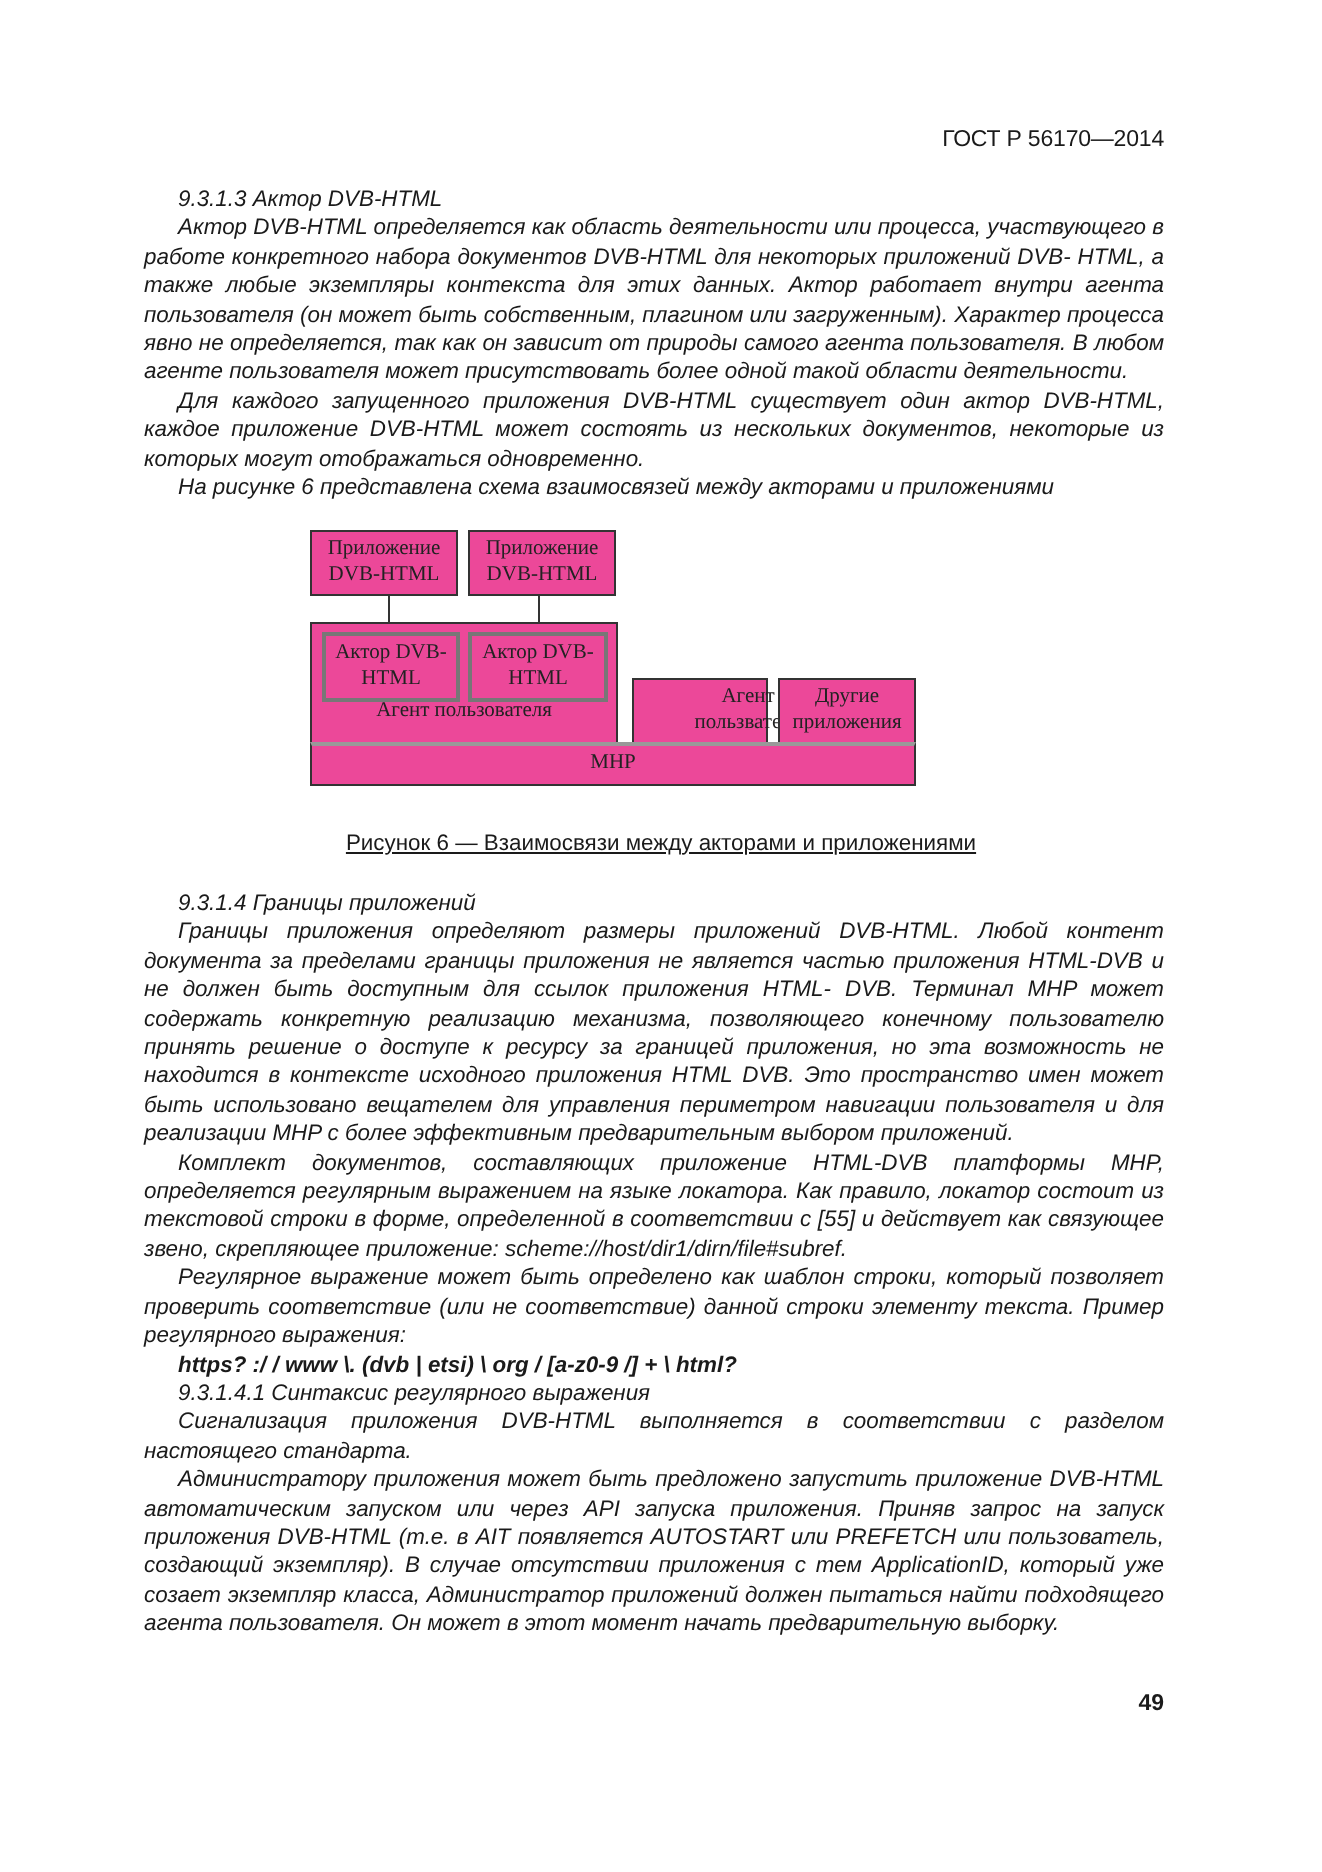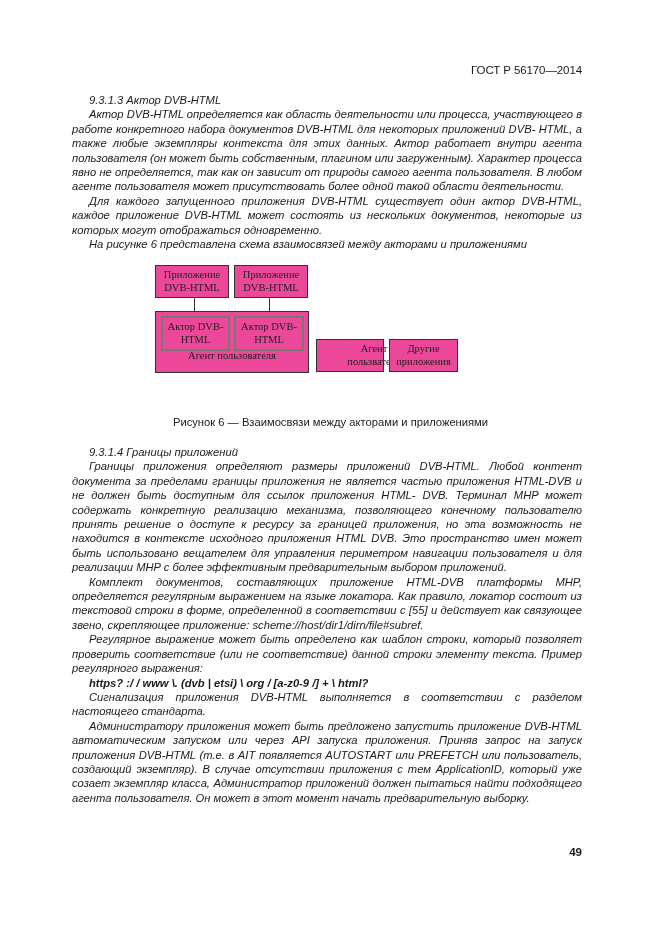--- a/index.html
+++ b/index.html
@@ -6,21 +6,21 @@
   body { width: 661px; height: 936px; position: relative; overflow: hidden;
          font-family: "Liberation Sans", sans-serif; color: #1a1a1a; }
   .page-header { position: absolute; left: 440px; top: 64px; width: 142px; text-align: right;
          font-weight: normal; font-size: 11.5px; letter-spacing: -0.1px; }
   .block { position: absolute; left: 72px; width: 510px; font-size: 11.2px; line-height: 14.4px;
            text-align: justify; }
   .block p { margin: 0; font-style: italic; }
   .indent { text-indent: 17px; }
   .noind-in { padding-left: 17px; }
   .bold { font-weight: bold; }
-  .caption { position: absolute; left: 0; width: 661px; top: 416px; text-align: center; font-size: 11.2px; }
+  .caption { position: absolute; left: 0; width: 661px; top: 416px; text-align: center; font-size: 11.2px; text-decoration: underline; }
   .page-num { position: absolute; left: 560px; top: 846px; width: 22px; text-align: right; font-weight: bold; font-size: 11.5px; }
   
   .diag { position: absolute; left: 0; top: 0; width: 661px; height: 410px; pointer-events: none; }
   .dbox { position: absolute; border: 1px solid #333; background: #ec4899; box-sizing: border-box;
           font-family: "Liberation Serif", "DejaVu Serif", serif; font-size: 10.5px; line-height: 12.5px;
           text-align: center; color: #222; pointer-events: auto; display: flex; align-items: center; justify-content: center; }
   .dbox.actor { border: 2px solid #777; }
   .dline { position: absolute; background: #333; }
 </style>
 </head>
@@ -57,27 +57,31 @@
     <span style="width:56px;">Актор DVB-HTML</span>
   </div>
 
   <div class="dbox" style="left:316px; top:339px; width:68px; height:33px;">
     <span style="width:56px;margin-left:48px;">Агент пользвателя</span>
   </div>
   <div class="dbox" style="left:389px; top:339px; width:69px; height:33px;">
     <span style="width:56px;">Другие приложения</span>
   </div>
 
+  <div class="dbox" style="left:155px; top:371px; width:303px; height:22px; border-top:2px solid #999;">
+    <span>MHP</span>
+  </div>
 </div>
 
 <div class="caption">Рисунок 6 — Взаимосвязи между акторами и приложениями</div>
 
 <div class="block" style="top:445px;">
   <p class="noind-in">9.3.1.4 Границы приложений</p>
   <p class="indent">Границы приложения определяют размеры приложений DVB-HTML. Любой контент документа за пределами границы приложения не является частью приложения HTML-DVB и не должен быть доступным для ссылок приложения HTML- DVB. Терминал MHP может содержать конкретную реализацию механизма, позволяющего конечному пользователю принять решение о доступе к ресурсу за границей приложения, но эта возможность не находится в контексте исходного приложения HTML DVB. Это пространство имен может быть использовано вещателем для управления периметром навигации пользователя и для реализации MHP с более эффективным предварительным выбором приложений.</p>
   <p class="indent">Комплект документов, составляющих приложение HTML-DVB платформы MHP, определяется регулярным выражением на языке локатора. Как правило, локатор состоит из текстовой строки в форме, определенной в соответствии с [55] и действует как связующее звено, скрепляющее приложение: scheme://host/dir1/dirn/file#subref.</p>
   <p class="indent">Регулярное выражение может быть определено как шаблон строки, который позволяет проверить соответствие (или не соответствие) данной строки элементу текста. Пример регулярного выражения:</p>
   <p class="noind-in bold">https? :/ / www \. (dvb | etsi) \ org / [a-z0-9 /] + \ html?</p>
+  <p class="noind-in">9.3.1.4.1 Синтаксис регулярного выражения</p>
   <p class="indent">Сигнализация приложения DVB-HTML выполняется в соответствии с разделом настоящего стандарта.</p>
   <p class="indent">Администратору приложения может быть предложено запустить приложение DVB-HTML автоматическим запуском или через API запуска приложения. Приняв запрос на запуск приложения DVB-HTML (т.е. в AIT появляется AUTOSTART или PREFETCH или пользователь, создающий экземпляр). В случае отсутствии приложения с тем ApplicationID, который уже созает экземпляр класса, Администратор приложений должен пытаться найти подходящего агента пользователя. Он может в этот момент начать предварительную выборку.</p>
 </div>
 
 <div class="page-num">49</div>
 
 </body></html>

